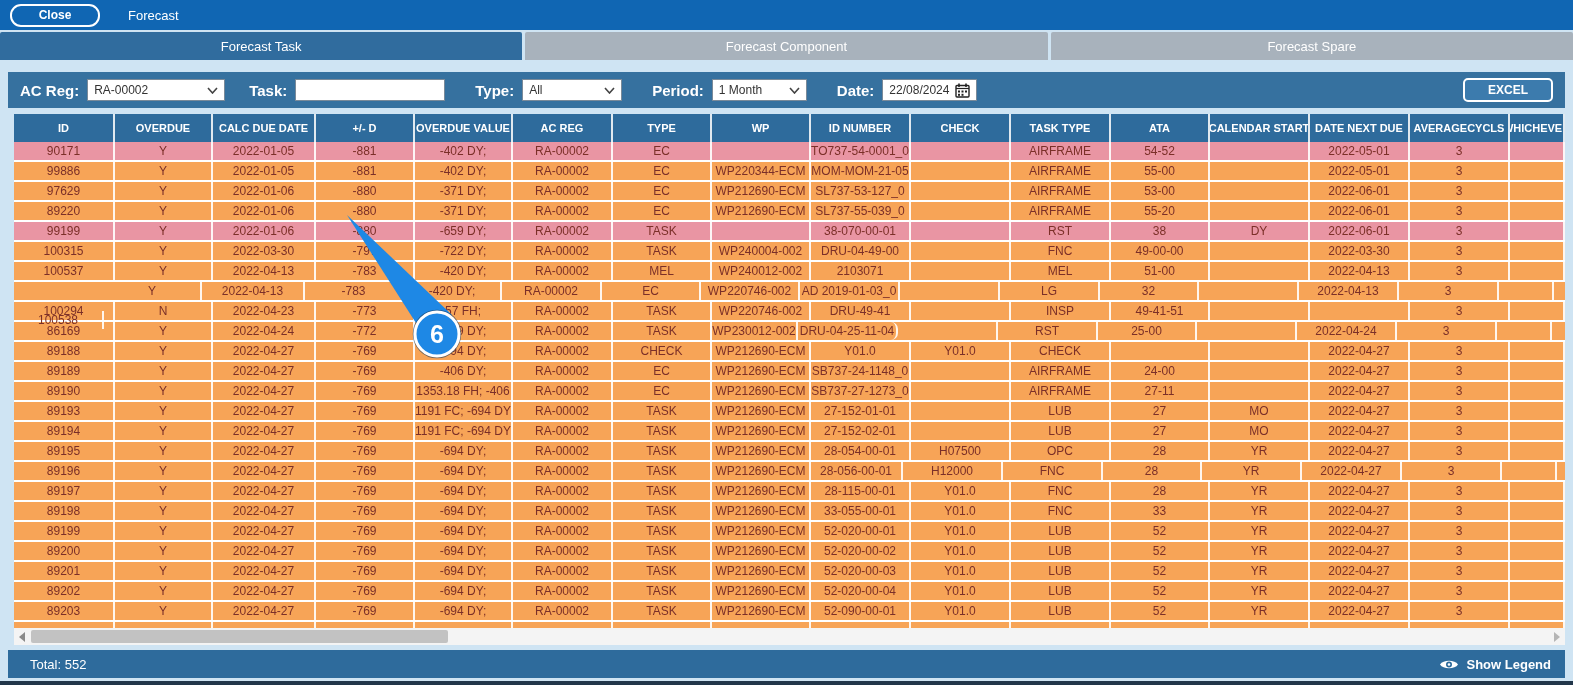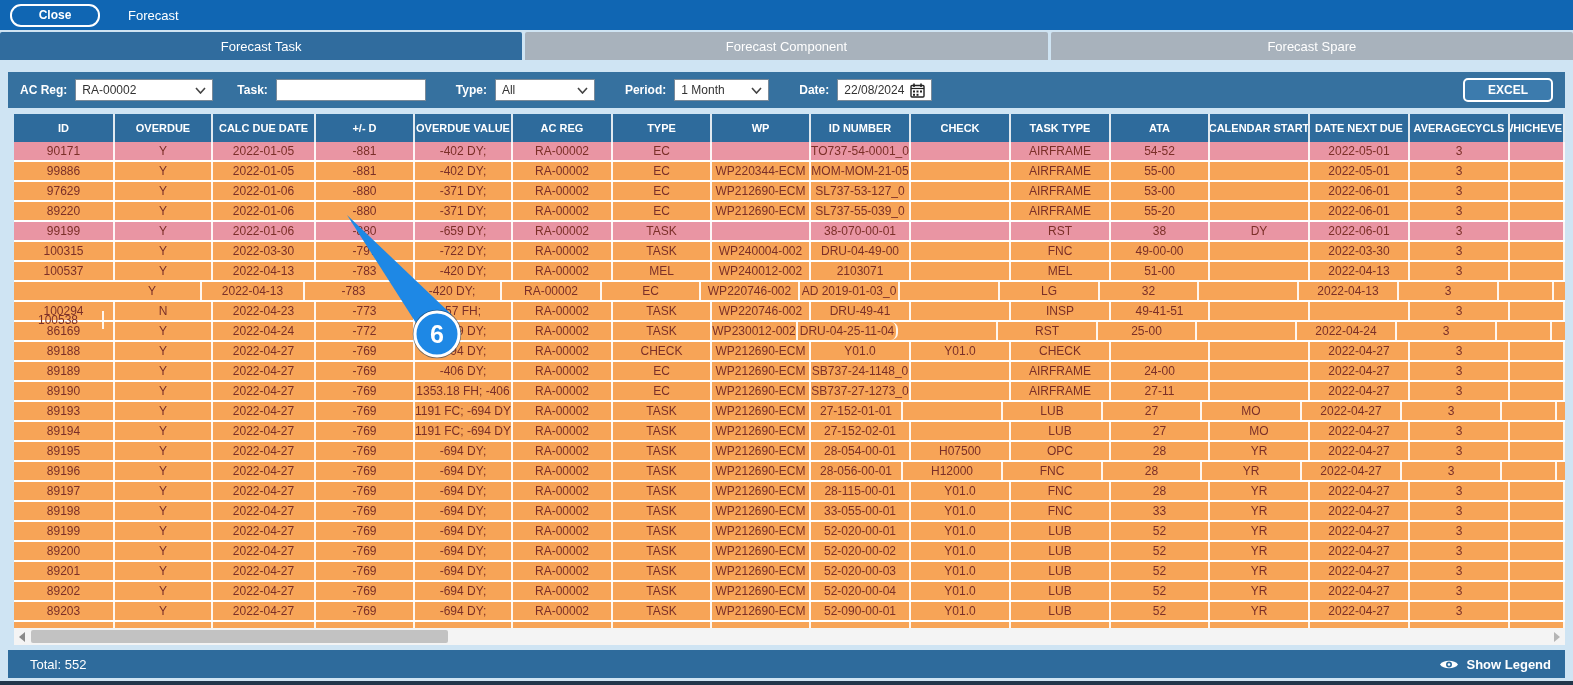--- a/index.html
+++ b/index.html
@@ -27,21 +27,21 @@
     color:#fff; font-size:13px; cursor:pointer; border-radius:2px 2px 0 0;
   }
   .tab.active { background:#306c9e; }
   .tab.inactive { background:#a8b2bc; }
 
   
   .filterbar {
     margin:12px 8px 0 8px; height:36px; background:#36719f;
     display:flex; align-items:center; padding:0 12px; color:#fff;
   }
-  .flabel { font-size:12px; font-weight:bold; white-space:nowrap; }
+  .flabel { font-size:15px; font-weight:bold; white-space:nowrap; }
   .selectbox, .textbox, .datebox {
     background:#fff; border:1px solid #7a8a99; height:22px; display:flex; align-items:center;
     color:#333; font-size:12px; padding:0 6px; margin-left:8px;
   }
   .selectbox { justify-content:space-between; cursor:pointer; }
   .chev { margin-left:8px; flex:none; }
   .textbox { width:150px; }
   .datebox { cursor:pointer; }
   .datebox .cal { margin-left:6px; flex:none; cursor:pointer; }
   .excel-btn {
@@ -409,21 +409,21 @@
         </div>
         <div class="trow orange">
           <div class="cell" style="width: 101px;">89193</div>
           <div class="cell" style="width: 98px;">Y</div>
           <div class="cell" style="width: 103px;">2022-04-27</div>
           <div class="cell" style="width: 99px;">-769</div>
           <div class="cell" style="width: 98px;">1191 FC; -694 DY</div>
           <div class="cell" style="width: 100px;">RA-00002</div>
           <div class="cell" style="width: 99px;">TASK</div>
           <div class="cell" style="width: 99px;">WP212690-ECM</div>
-          <div class="cell" style="width: 92px; text-align: right;">27-152-01-01</div>
+          <div class="cell" style="width: 100px; text-align: right;">27-152-01-01</div>
           <div class="cell" style="width: 100px;"></div>
           <div class="cell" style="width: 100px;">LUB</div>
           <div class="cell" style="width: 99px;">27</div>
           <div class="cell" style="width: 100px;">MO</div>
           <div class="cell" style="width: 100px;">2022-04-27</div>
           <div class="cell" style="width: 100px;">3</div>
           <div class="cell" style="width: 55px;"></div>
         </div>
         <div class="trow orange">
           <div class="cell" style="width: 101px;">89194</div>

